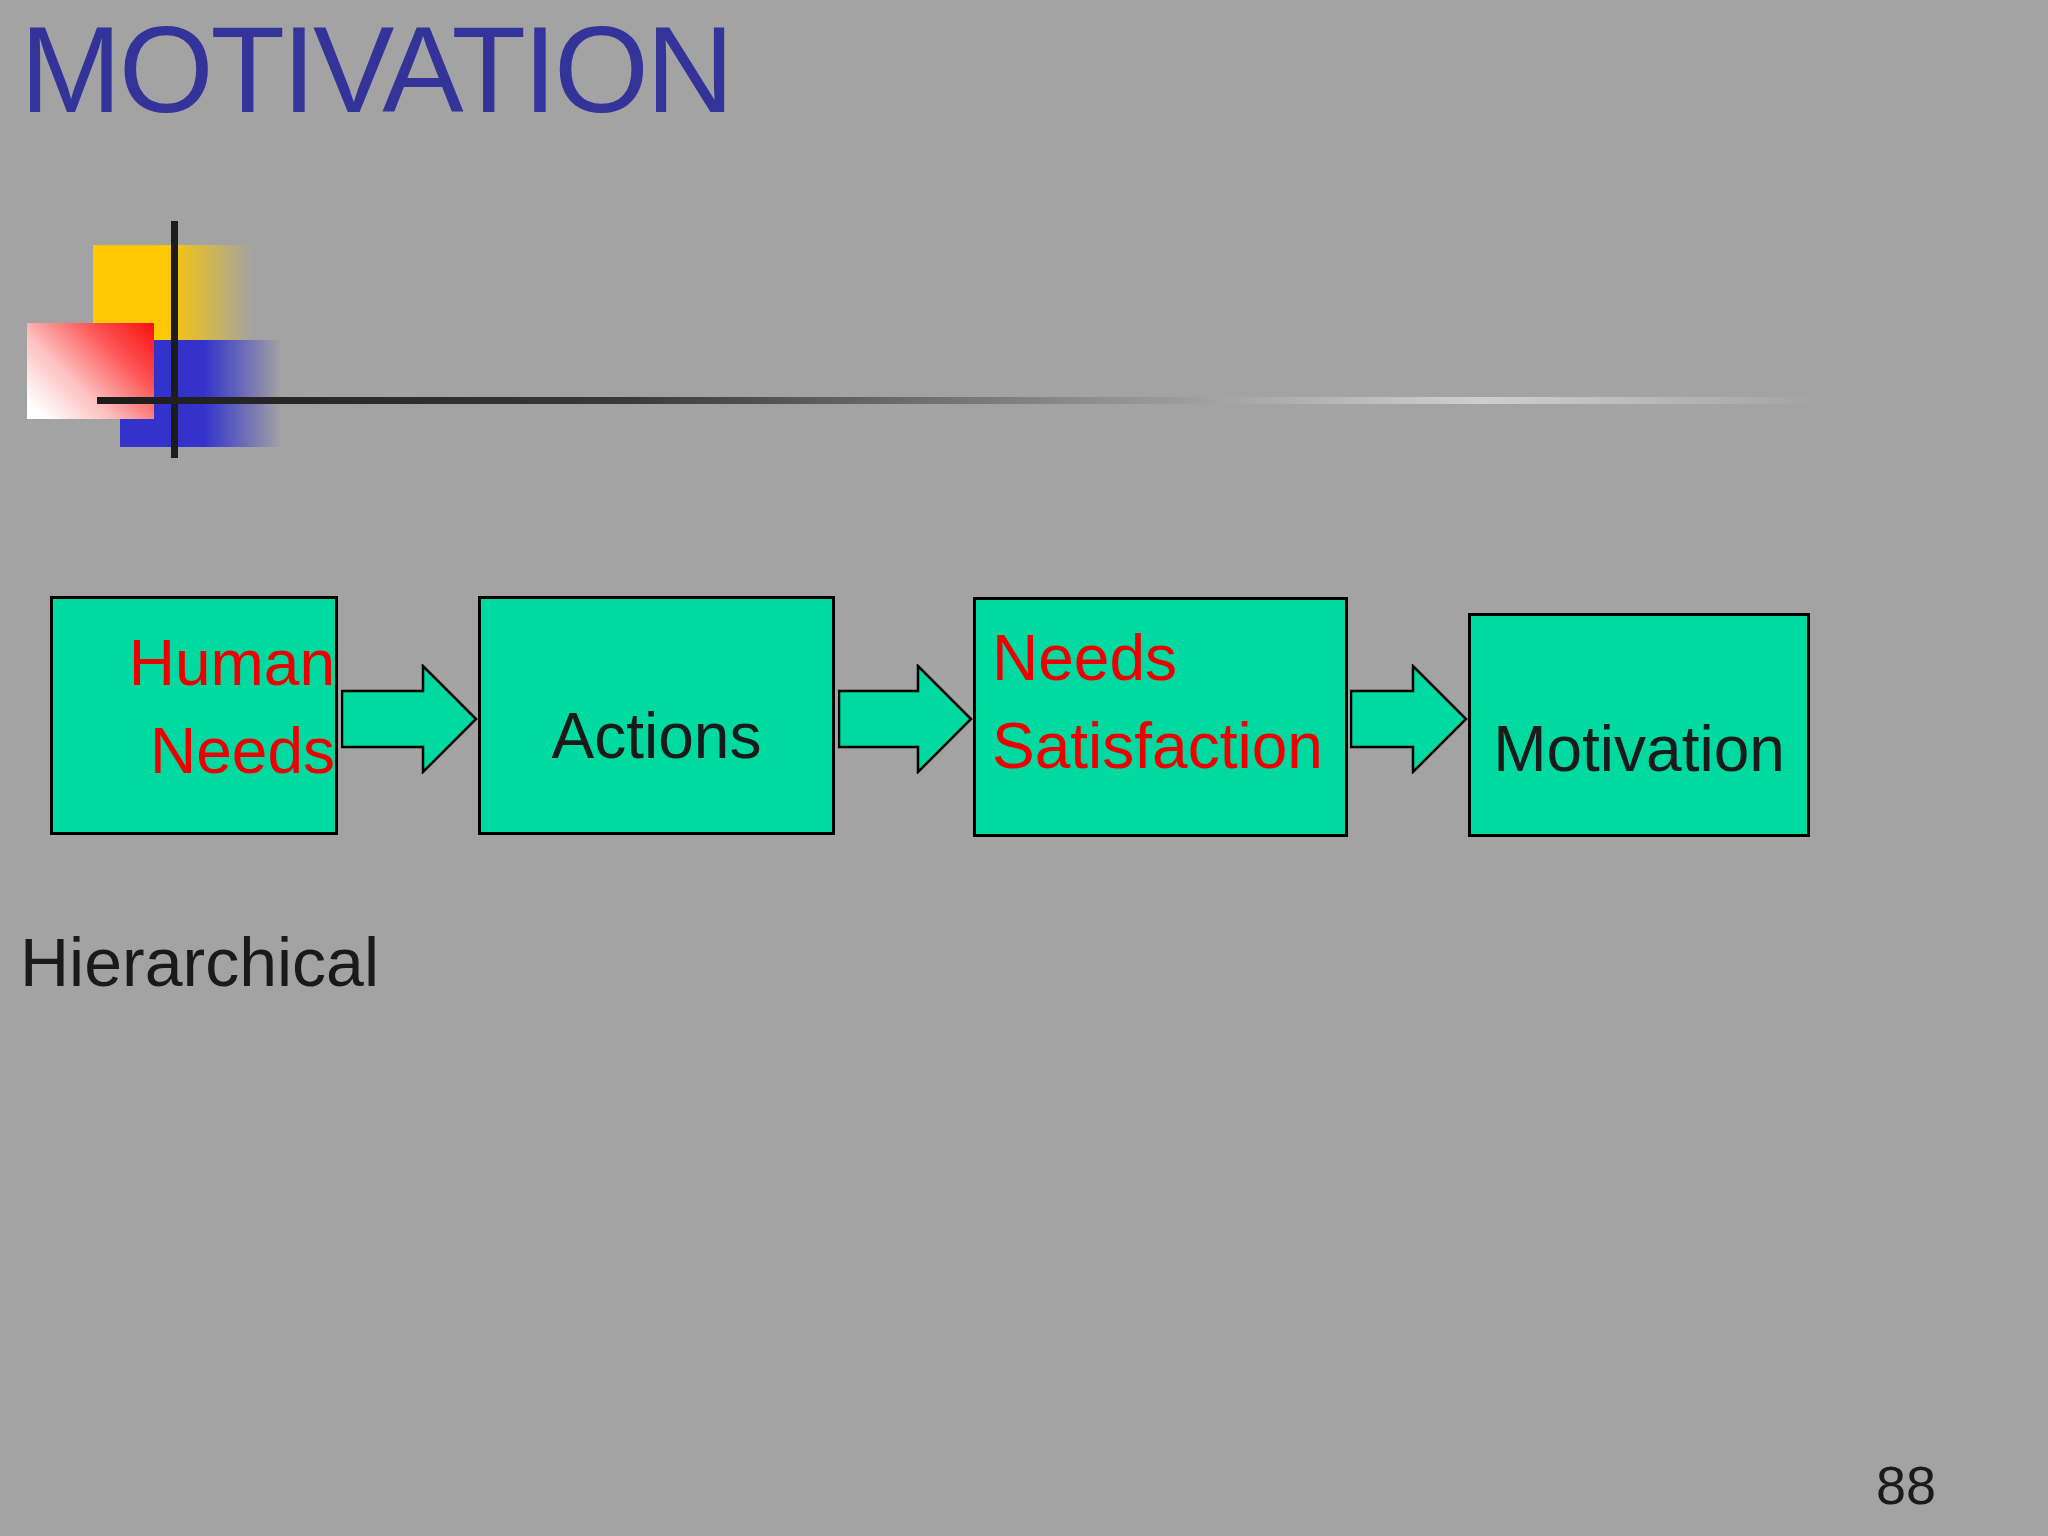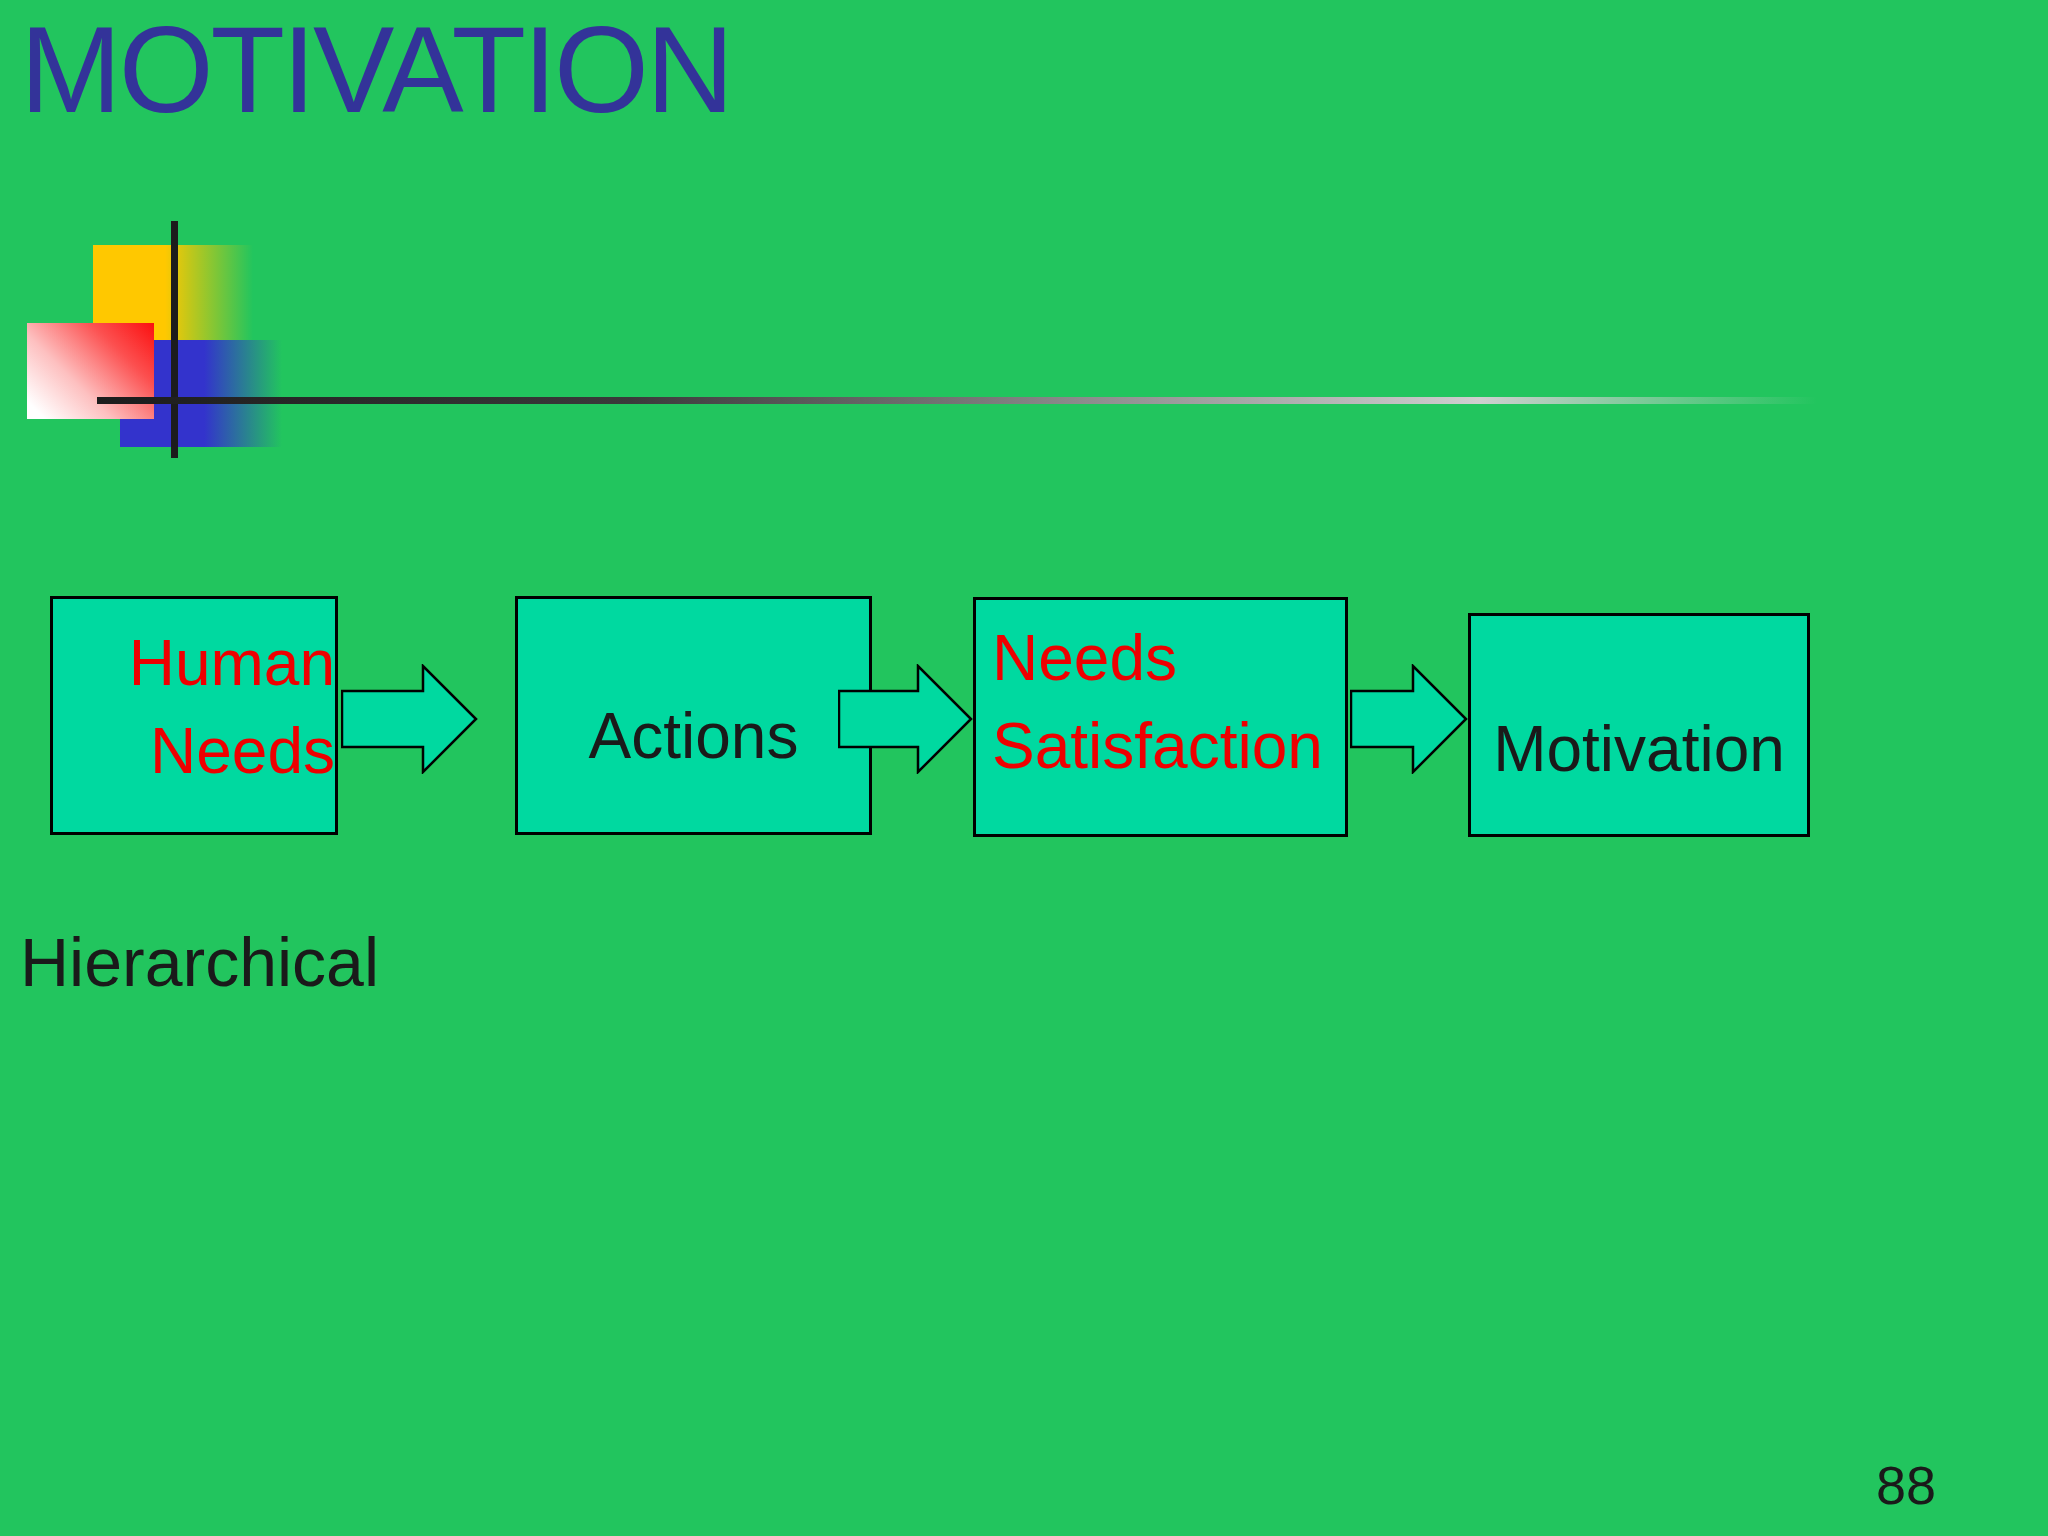--- a/index.html
+++ b/index.html
@@ -1,19 +1,19 @@
 <!DOCTYPE html>
 <html><head>
 <meta charset="utf-8">
 <style>
   html,body{margin:0;padding:0;background:#fff;}
   #slide{
     position:relative;
     width:2048px;height:1536px;
-    background:#22c55e;
+    background:#a3a3a3;
     overflow:hidden;
     font-family:"Liberation Sans", sans-serif;
   }
   
   .title{
     position:absolute;left:20px;top:8px;
     font-size:122px;line-height:124px;letter-spacing:-3px;
     color:var(--title-color);
     white-space:nowrap;
   }
@@ -43,21 +43,21 @@
     position:absolute;
     background:var(--box-fill);
     border:3px solid var(--box-border);
     box-sizing:border-box;
     display:flex;flex-direction:column;
     font-size:64px;line-height:88px;
     color:var(--black-text);
   }
   .flow-box .line{display:block;}
   #box-human-needs{left:50px;top:596px;width:288px;height:239px;align-items:flex-end;padding-top:20px;color:var(--red-text);}
-  #box-actions{left:478px;top:596px;width:357px;height:239px;align-items:center;justify-content:center;padding-top:40px;margin-left:37px;}
+  #box-actions{left:478px;top:596px;width:357px;height:239px;align-items:center;justify-content:center;padding-top:40px;}
   #box-needs-satisfaction{left:973px;top:597px;width:375px;height:240px;align-items:flex-start;padding:14px 0 0 16px;color:var(--red-text);}
   #box-motivation{left:1468px;top:613px;width:342px;height:224px;align-items:center;justify-content:center;padding-top:48px;}
   .flow-arrow{position:absolute;top:664px;}
   .flow-arrow polygon{fill:var(--box-fill);stroke:var(--box-border);stroke-width:2.5;}
   #arrow-1{left:341px;}
   #arrow-2{left:838px;}
   #arrow-3{left:1350px;}
   
   .caption{
     position:absolute;top:902px;

